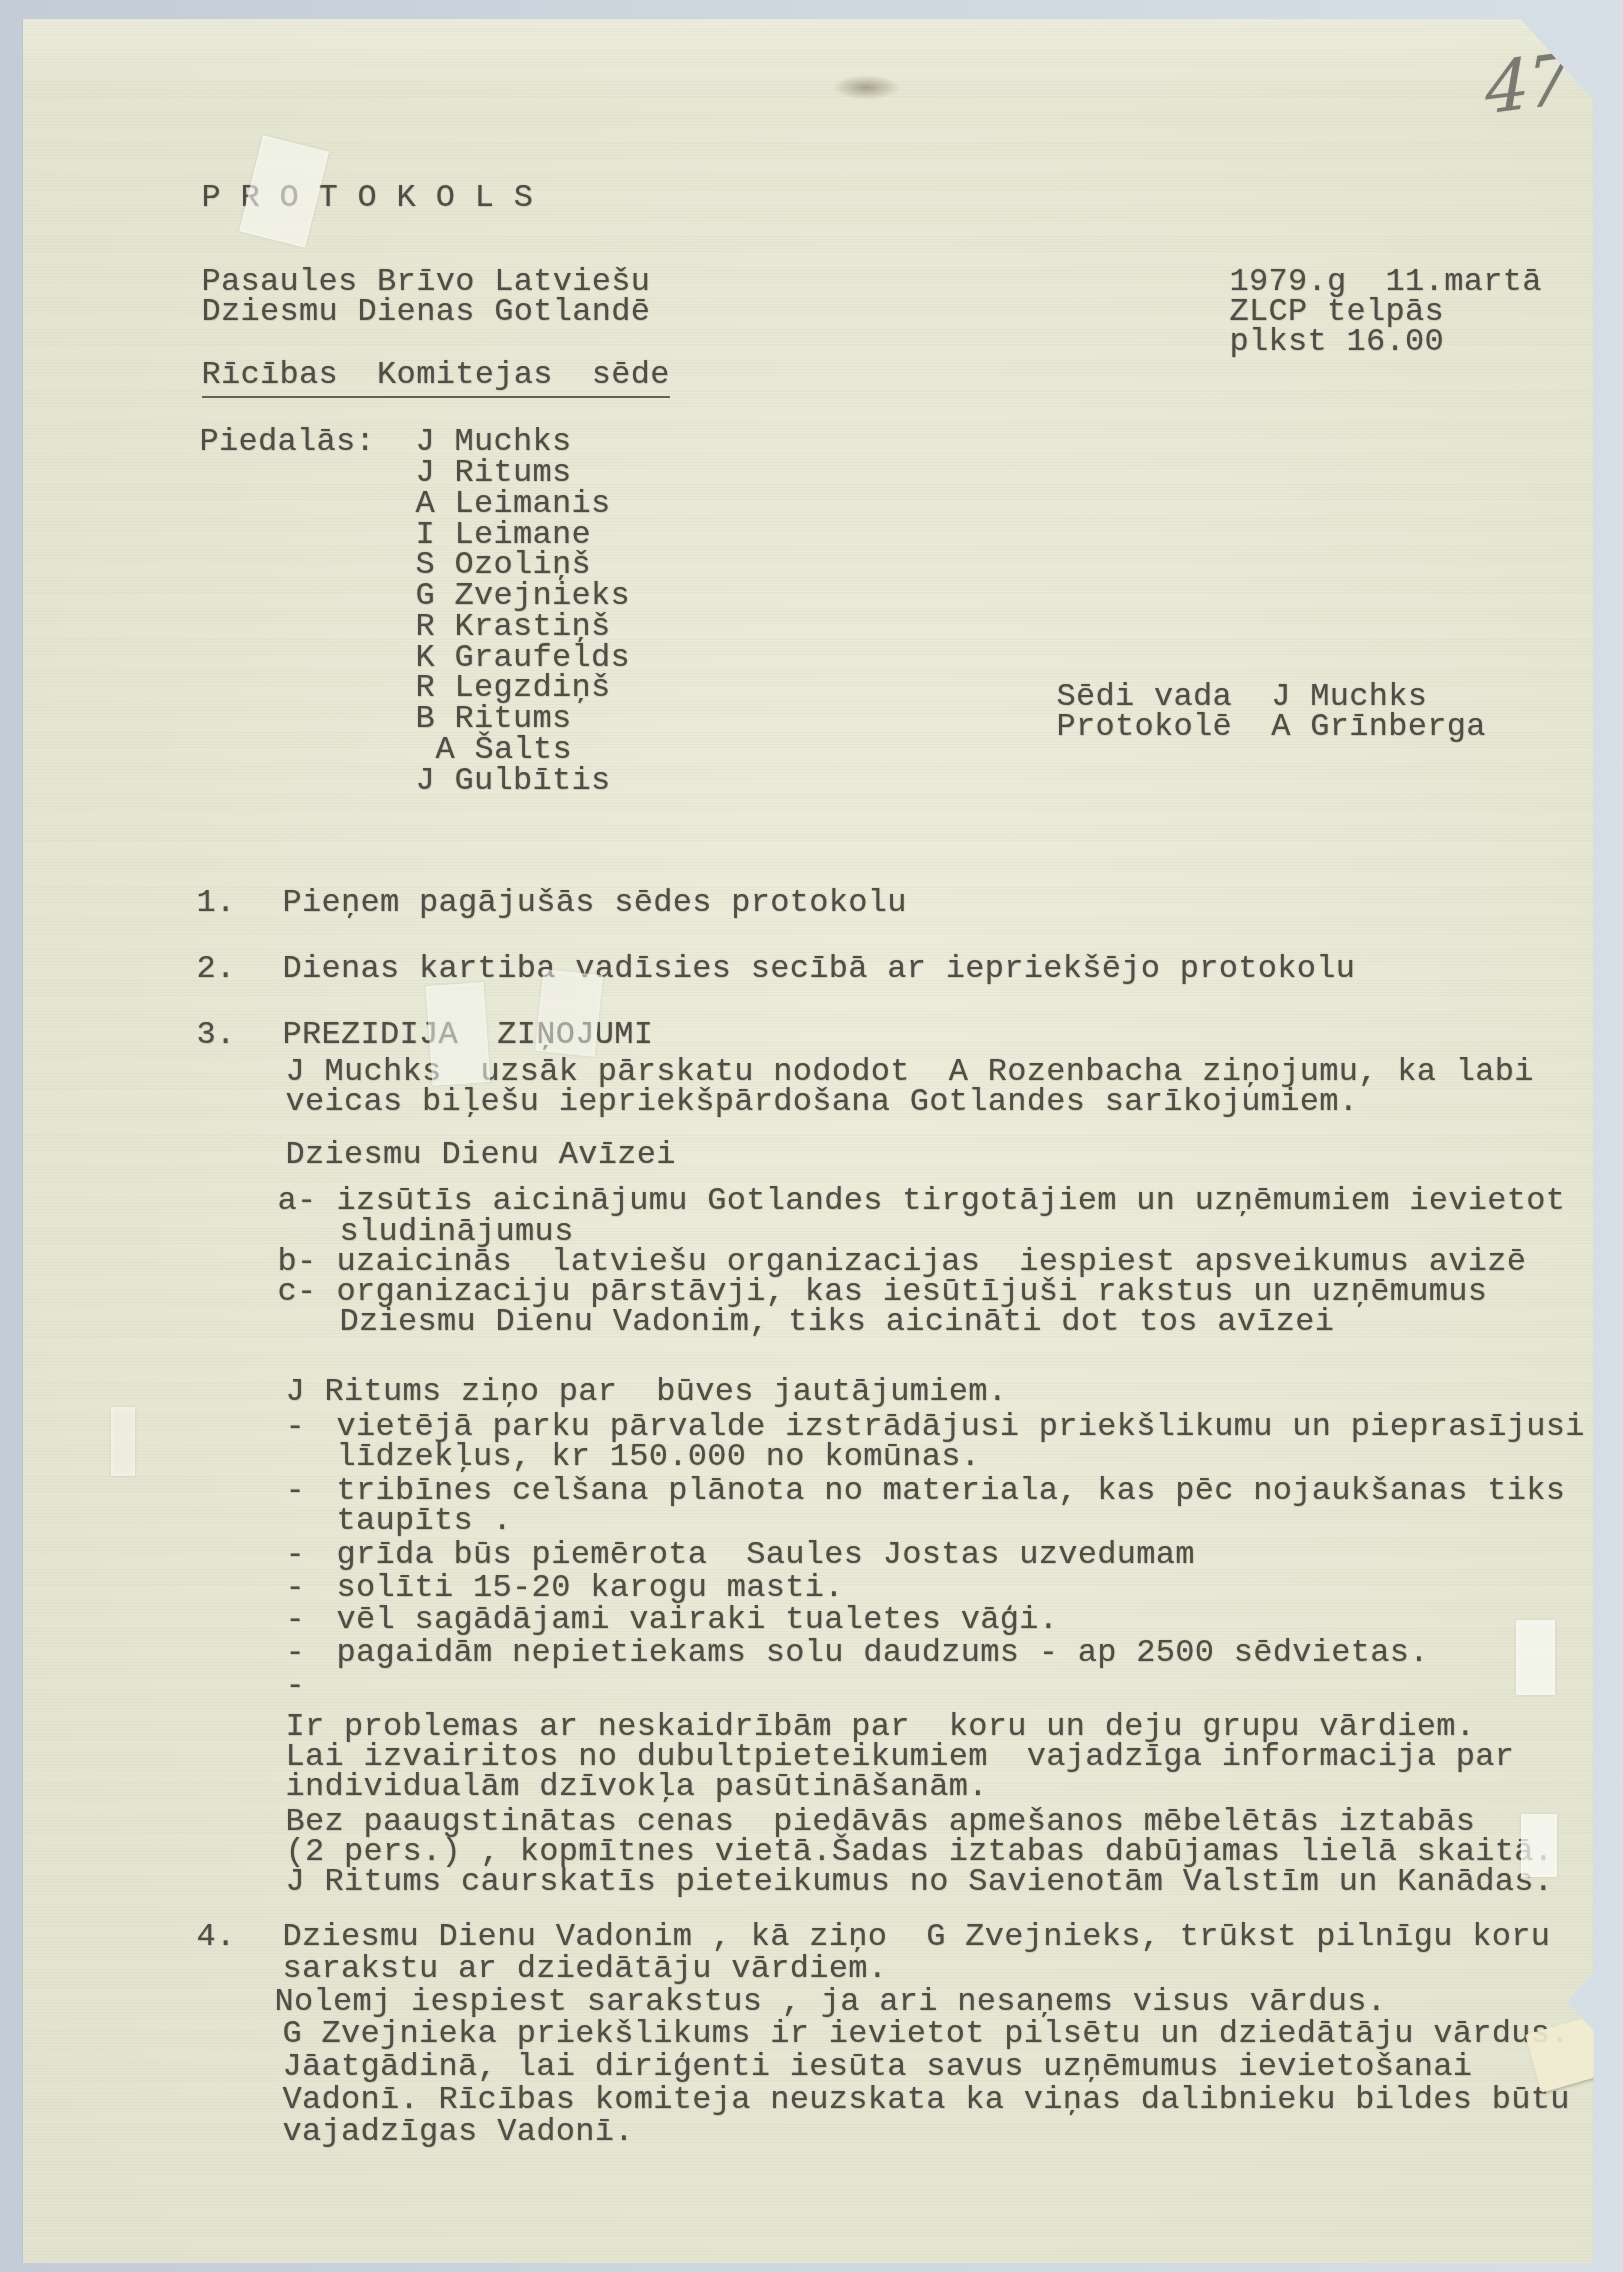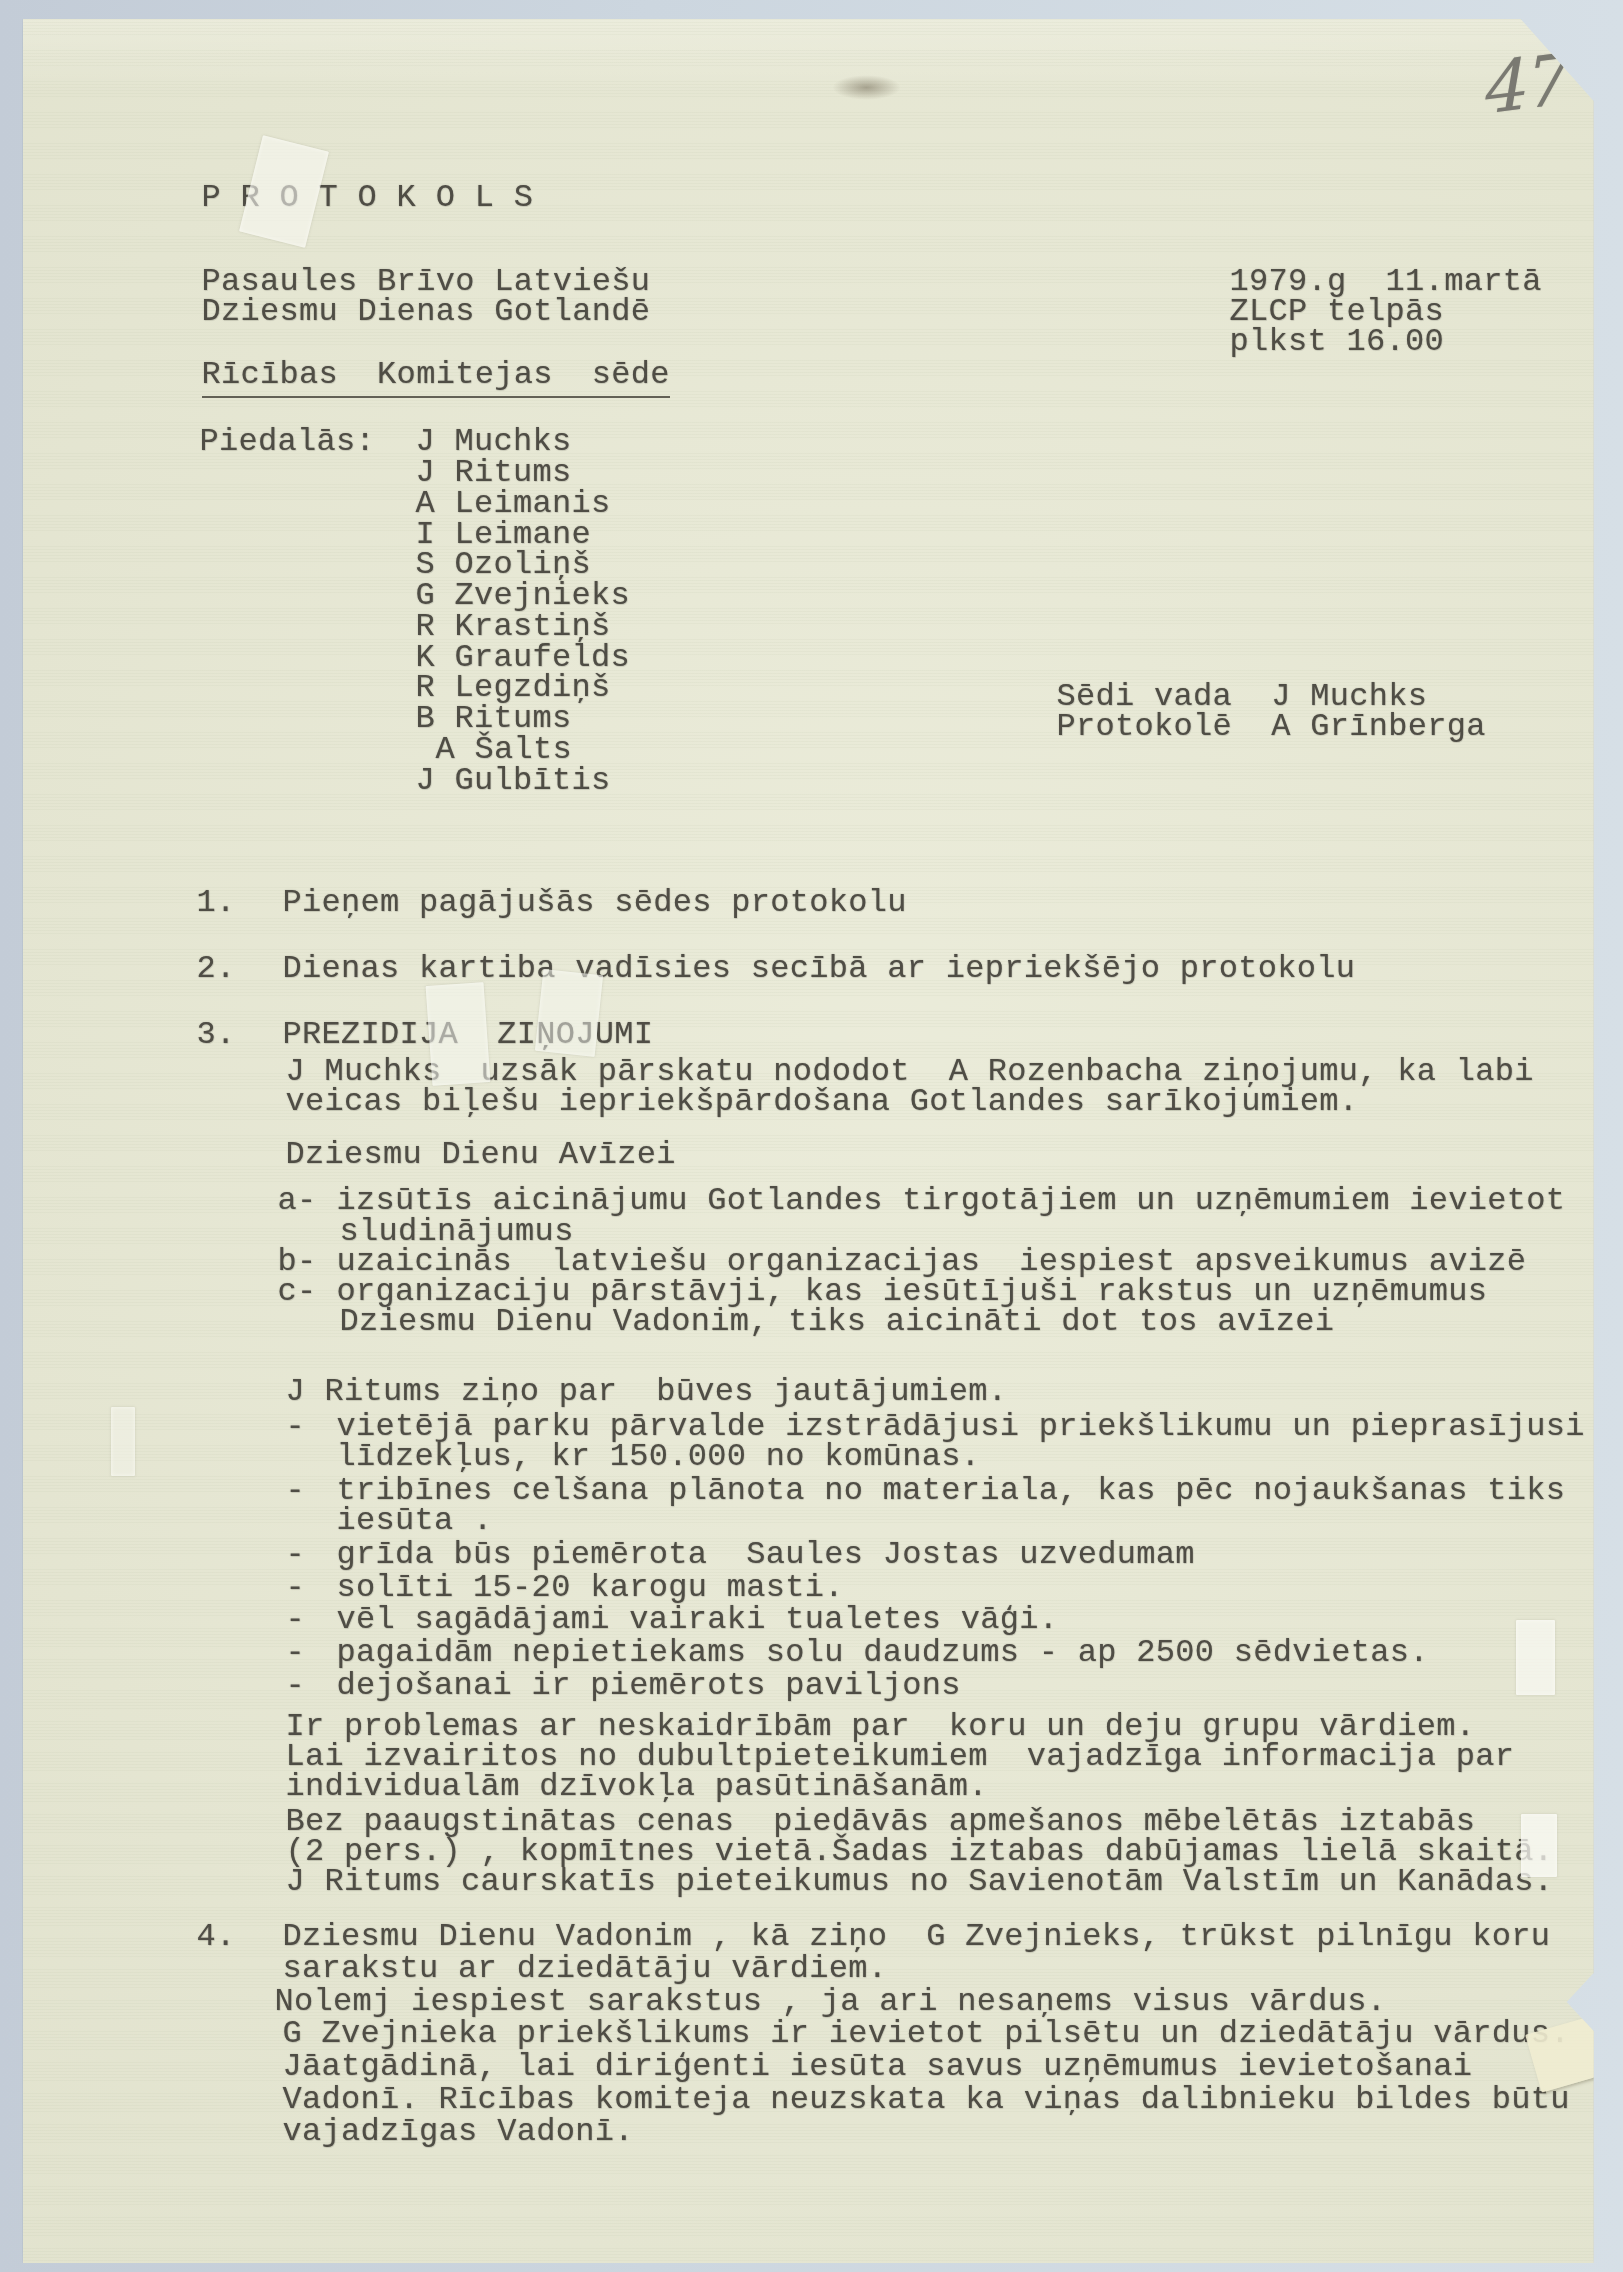--- a/index.html
+++ b/index.html
@@ -98,36 +98,35 @@
   <div class="t" style="left:317px;top:1286px;">Dziesmu Dienu Vadonim, tiks aicināti dot tos avīzei</div>
 
   <div class="t" style="left:263px;top:1356px;">J Ritums ziņo par  būves jautājumiem.</div>
 
   <div class="t" style="left:263px;top:1391px;">-</div>
   <div class="t" style="left:314px;top:1391px;">vietējā parku pārvalde izstrādājusi priekšlikumu un pieprasījusi</div>
   <div class="t" style="left:314px;top:1421px;">līdzekļus, kr 150.000 no komūnas.</div>
 
   <div class="t" style="left:263px;top:1455px;">-</div>
   <div class="t" style="left:314px;top:1455px;">tribīnes celšana plānota no materiala, kas pēc nojaukšanas tiks</div>
-  <div class="t" style="left:314px;top:1485px;">iesūta .</div>
+  <div class="t" style="left:314px;top:1485px;">taupīts .</div>
 
   <div class="t" style="left:263px;top:1519px;">-</div>
   <div class="t" style="left:314px;top:1519px;">grīda būs piemērota  Saules Jostas uzvedumam</div>
 
   <div class="t" style="left:263px;top:1552px;">-</div>
   <div class="t" style="left:314px;top:1552px;">solīti 15-20 karogu masti.</div>
 
   <div class="t" style="left:263px;top:1584px;">-</div>
   <div class="t" style="left:314px;top:1584px;">vēl sagādājami vairaki tualetes vāģi.</div>
 
   <div class="t" style="left:263px;top:1617px;">-</div>
   <div class="t" style="left:314px;top:1617px;">pagaidām nepietiekams solu daudzums - ap 2500 sēdvietas.</div>
 
   <div class="t" style="left:263px;top:1650px;">-</div>
-  <div class="t" style="left:314px;top:1650px;">dejošanai ir piemērots paviljons</div>
 
   <div class="t" style="left:263px;top:1691px;">Ir problemas ar neskaidrībām par  koru un deju grupu vārdiem.</div>
   <div class="t" style="left:263px;top:1721px;">Lai izvairitos no dubultpieteikumiem  vajadzīga informacija par</div>
   <div class="t" style="left:263px;top:1751px;">individualām dzīvokļa pasūtināšanām.</div>
   <div class="t" style="left:263px;top:1786px;">Bez paaugstinātas cenas  piedāvās apmešanos mēbelētās iztabās</div>
   <div class="t" style="left:263px;top:1816px;">(2 pers.) , kopmītnes vietā.Šadas iztabas dabūjamas lielā skaitā.</div>
   <div class="t" style="left:263px;top:1846px;">J Ritums caurskatīs pieteikumus no Savienotām Valstīm un Kanādas.</div>
 
   <div class="t" style="left:174px;top:1901px;">4.</div>
   <div class="t" style="left:260px;top:1901px;">Dziesmu Dienu Vadonim , kā ziņo  G Zvejnieks, trūkst pilnīgu koru</div>

